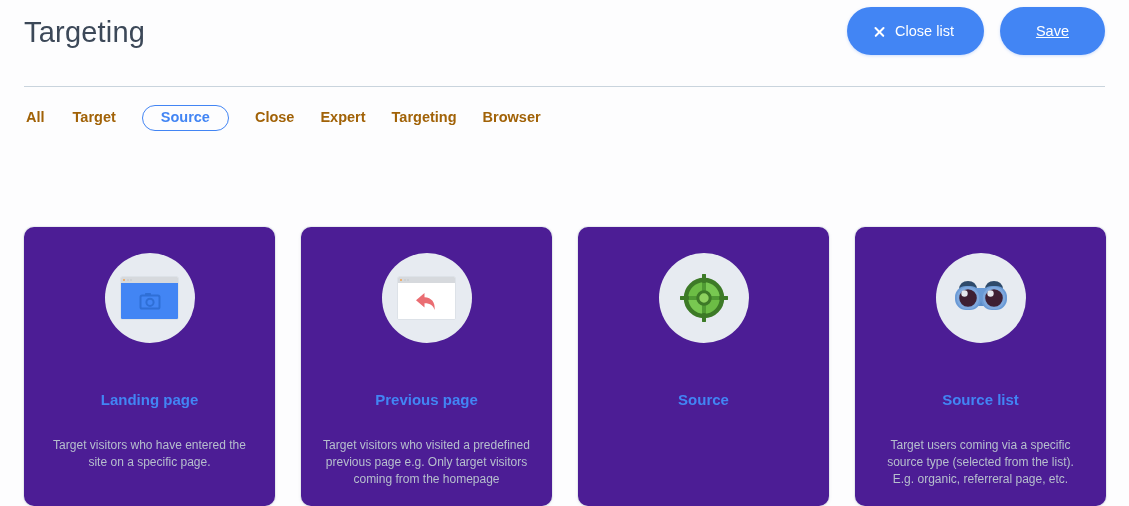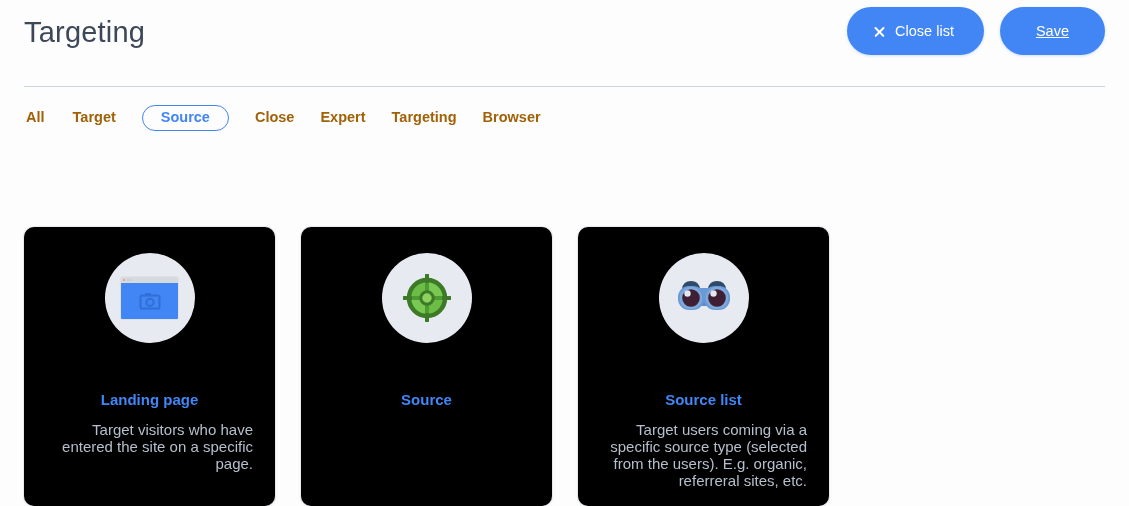--- a/index.html
+++ b/index.html
@@ -144,21 +144,21 @@
     position: absolute;
     left: 24px;
     top: 227px;
     width: 1081px;
     display: flex;
     gap: 26px;
   }
   .card {
     width: 251px;
     height: 279px;
-    background: #000000;
+    background: #4c1d95;
     border-radius: 10px;
     box-shadow: 0 1px 4px rgba(60,72,88,0.07), 0 0 0 1px rgba(222,227,234,0.55);
     box-sizing: border-box;
     padding-top: 26px;
     display: flex;
     flex-direction: column;
     align-items: center;
     cursor: pointer;
     flex: none;
   }
@@ -174,24 +174,24 @@
   }
   .card-title {
     margin-top: 47px;
     font-size: 15px;
     font-weight: bold;
     color: #4285f4;
     text-align: center;
     line-height: 20px;
   }
   .card-desc {
-    margin-top: 11px;
-    font-size: 15px;
+    margin-top: 27px;
+    font-size: 12px;
     color: #b6bfcd;
-    text-align: right;
+    text-align: center;
     line-height: 17px;
     padding: 0 22px;
     box-sizing: border-box;
   }
   .card-desc:empty { display: none; }
 
   
   .browser-win {
     width: 57px;
     height: 42px;
@@ -276,20 +276,38 @@
               <rect x="6" y="1" width="6" height="3" rx="0.8" fill="#2f6fd6"></rect>
               <circle cx="11" cy="10.3" r="3.6" fill="none" stroke="#2f6fd6" stroke-width="2"></circle>
             </svg>
           </div>
         </div>
       </div>
       <div class="card-title">Landing page</div>
       <div class="card-desc">Target visitors who have entered the site on a specific page.</div>
     </div>
 
+    <div class="card">
+      <div class="icon-circle">
+        <div class="browser-win">
+          <div class="browser-bar">
+              <i></i>
+              <i></i>
+              <i></i>
+            </div>
+          <div class="browser-body white">
+            <svg width="30" height="25" viewBox="0 0 30 25" aria-hidden="true">
+              <path d="M12.5 4 L4 11.2 L12.5 18.4 L12.5 14.2 C18.5 14.2 21.2 16.5 22.6 21 C23.4 13.2 19.6 8.6 12.5 8.2 Z" fill="#ea6d72"></path>
+            </svg>
+          </div>
+        </div>
+      </div>
+      <div class="card-title">Previous page</div>
+      <div class="card-desc">Target visitors who visited a predefined previous page e.g. Only target visitors coming from the homepage</div>
+    </div>
 
     <div class="card">
       <div class="icon-circle">
         <svg width="56" height="56" viewBox="0 0 56 56" aria-hidden="true">
 
           <circle cx="28" cy="28" r="18" fill="#6cbd45"></circle>
 
           <path d="M28 28 L28 10 A18 18 0 0 1 46 28 Z" fill="#78c851"></path>
           <path d="M28 28 L28 46 A18 18 0 0 1 10 28 Z" fill="#78c851"></path>
 
@@ -325,17 +343,17 @@
           <circle cx="18" cy="23" r="10" fill="#3e1f33"></circle>
           <circle cx="44" cy="23" r="10" fill="#3e1f33"></circle>
           <circle cx="18" cy="23" r="10" fill="none" stroke="#7fa8dd" stroke-width="2.4"></circle>
           <circle cx="44" cy="23" r="10" fill="none" stroke="#7fa8dd" stroke-width="2.4"></circle>
 
           <circle cx="14.5" cy="18.5" r="3.2" fill="#e4e7ee"></circle>
           <circle cx="40.5" cy="18.5" r="3.2" fill="#e4e7ee"></circle>
         </svg>
       </div>
       <div class="card-title">Source list</div>
-      <div class="card-desc">Target users coming via a specific source type (selected from the users). E.g. organic, referreral sites, etc.</div>
+      <div class="card-desc">Target users coming via a specific source type (selected from the list). E.g. organic, referreral page, etc.</div>
     </div>
 
   </div>
 </div>
 
 </body></html>

